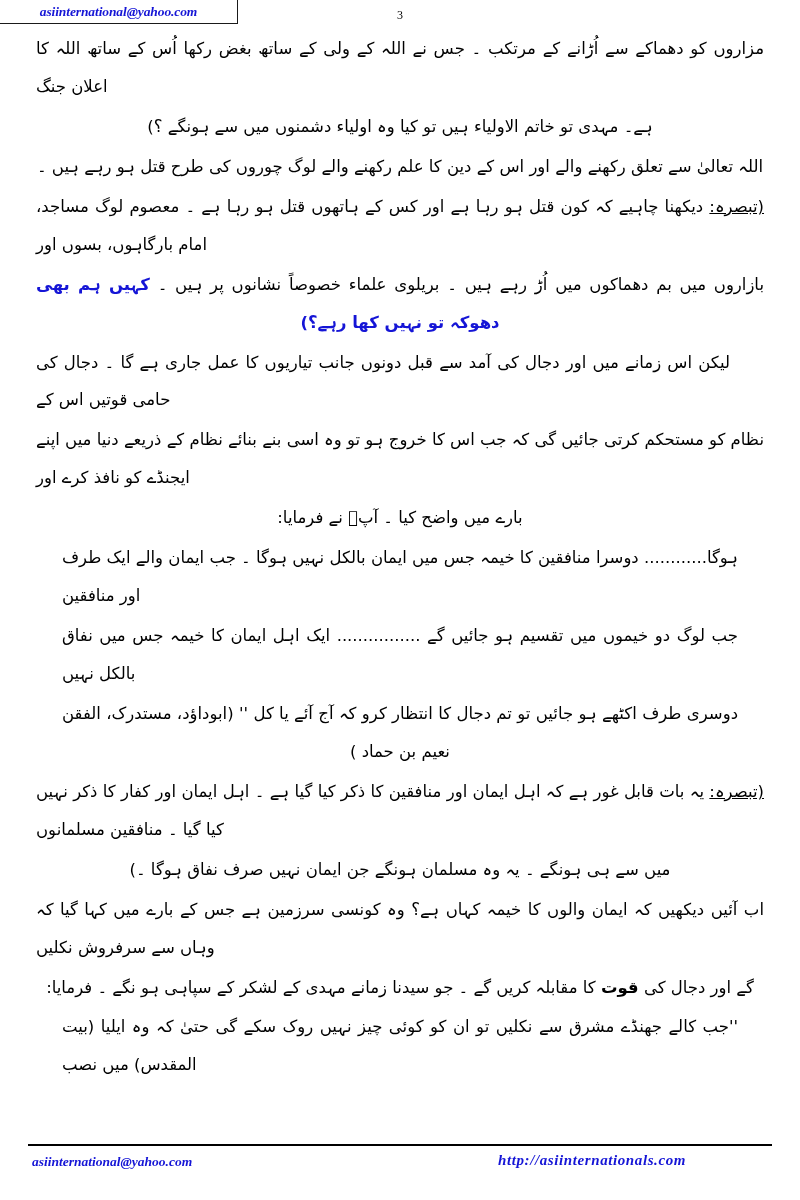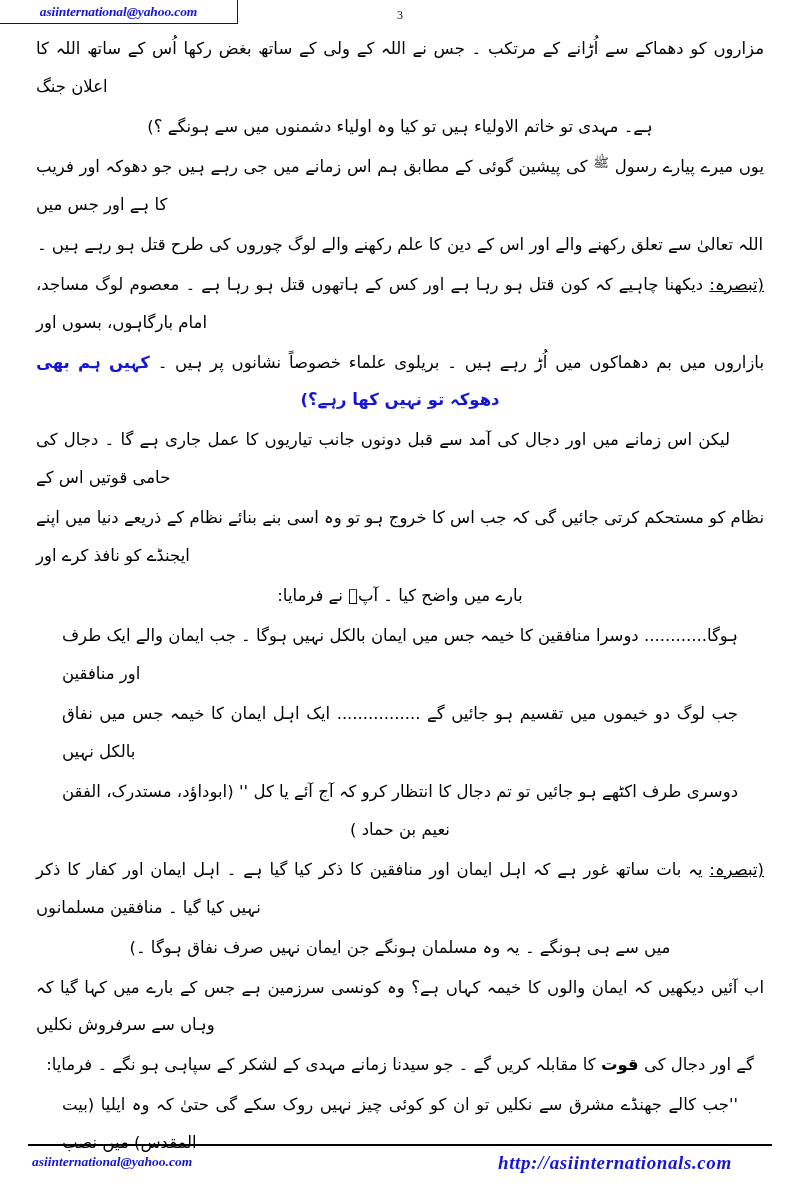--- a/index.html
+++ b/index.html
@@ -158,21 +158,21 @@
     color: #1515d6;
     white-space: nowrap;
   }
   .footer-url {
     position: absolute;
     top: 8px;
     left: 498px;
     font-family: "Liberation Serif", "DejaVu Serif", serif;
     font-style: italic;
     font-weight: bold;
-    font-size: 19px;
+    font-size: 15px;
     letter-spacing: 0.6px;
     color: #1515d6;
     white-space: nowrap;
   }
 </style>
 </head>
 <body>
 
 <div class="page">
 
@@ -185,25 +185,20 @@
 
   <div class="content">
 
     <p class="para">
       <span>مزاروں کو دھماکے سے اُڑانے کے مرتکب ۔ جس نے اللہ کے ولی کے ساتھ بغض رکھا اُس کے ساتھ اللہ کا اعلان جنگ</span>
     </p>
     <p class="para center-last">
       <span>ہے۔ مہدی تو خاتم الاولیاء ہیں تو کیا وہ اولیاء دشمنوں میں سے ہونگے ؟)</span>
     </p>
 
-    <p class="para">
-      <span>یوں میرے پیارے رسول</span>
-      <span class="honorific">ﷺ</span>
-      <span>کی پیشین گوئی کے مطابق ہم اس زمانے میں جی رہے ہیں جو دھوکہ اور فریب کا ہے اور جس میں</span>
-    </p>
     <p class="para center-last">
       <span>اللہ تعالیٰ سے تعلق رکھنے والے  اور اس کے دین کا علم رکھنے والے لوگ چوروں کی طرح قتل ہو رہے ہیں ۔</span>
     </p>
 
     <p class="para">
       <span class="cmt-label">(تبصرہ:</span>
       <span>دیکھنا چاہیے کہ کون قتل ہو رہا ہے اور کس کے ہاتھوں قتل ہو رہا ہے ۔ معصوم لوگ مساجد، امام بارگاہوں، بسوں اور</span>
     </p>
     <p class="para center-last">
       <span>بازاروں میں بم دھماکوں میں اُڑ رہے ہیں ۔ بریلوی علماء خصوصاً نشانوں پر ہیں ۔</span>
@@ -226,21 +221,21 @@
     <p class="quote">
       <span>جب لوگ دو خیموں میں تقسیم ہو جائیں گے ................ ایک اہل ایمان کا خیمہ جس میں نفاق بالکل نہیں</span>
     </p>
     <p class="quote center-last">
       <span>دوسری طرف اکٹھے ہو جائیں تو تم دجال کا انتظار کرو کہ آج آئے یا کل ''</span>
       <span>(ابوداؤد، مستدرک، الفقن نعیم بن حماد )</span>
     </p>
 
     <p class="para">
       <span class="cmt-label">(تبصرہ:</span>
-      <span>یہ بات ساتھ غور ہے کہ اہل ایمان اور منافقین کا ذکر کیا گیا ہے ۔ اہل ایمان اور کفار کا ذکر نہیں کیا گیا ۔ منافقین مسلمانوں</span>
+      <span>یہ بات قابل غور ہے کہ اہل ایمان اور منافقین کا ذکر کیا گیا ہے ۔ اہل ایمان اور کفار کا ذکر نہیں کیا گیا ۔ منافقین مسلمانوں</span>
     </p>
     <p class="para center-last">
       <span>میں سے ہی ہونگے ۔ یہ وہ مسلمان ہونگے جن ایمان نہیں صرف نفاق ہوگا ۔)</span>
     </p>
 
     <p class="para">
       <span>اب آئیں دیکھیں کہ ایمان والوں کا خیمہ کہاں ہے؟ وہ کونسی سرزمین ہے جس کے بارے میں کہا گیا کہ وہاں سے سرفروش نکلیں</span>
     </p>
     <p class="para center-last">
       <span>گے اور دجال کی</span>

